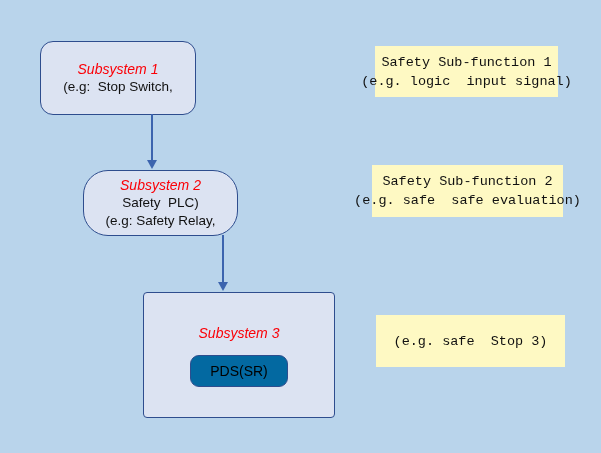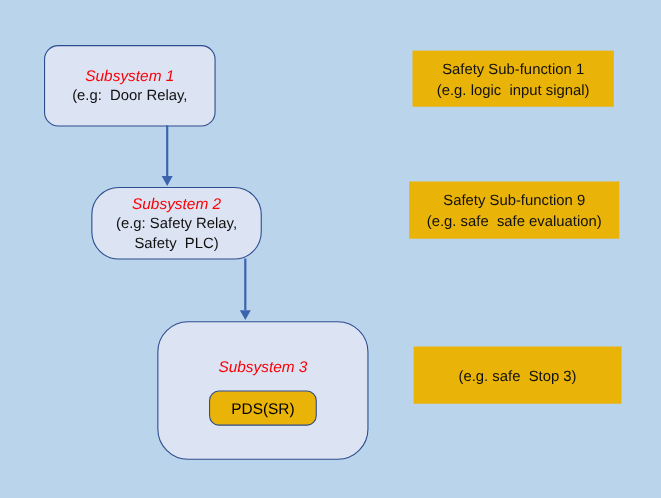--- a/index.html
+++ b/index.html
@@ -22,42 +22,42 @@
     box-sizing: border-box;
     display: flex;
     flex-direction: column;
     align-items: center;
     justify-content: center;
     text-align: center;
   }
   .box1 { left: 40px;  top: 41px;  width: 156px; height: 74px; border-radius: 13px; }
   .box2 { left: 83px;  top: 170px; width: 155px; height: 66px; border-radius: 25px; }
   .box3 {
-    left: 143px; top: 292px; width: 192px; height: 126px; border-radius: 28px;
+    left: 143px; top: 292px; width: 192px; height: 126px; border-radius: 4px;
     justify-content: flex-start;
     padding-top: 31px;
   }
   .sub-title {
     color: #fb0007;
     font-style: italic;
     font-size: 14px;
     line-height: 18px;
     white-space: pre;
   }
   .sub-line {
     color: #111111;
     font-size: 13.5px;
     line-height: 18px;
     white-space: pre;
   }
   .pds-box {
     margin-top: 13px;
     width: 98px;
     height: 32px;
-    background: #eab308;
+    background: #0369a1;
     border: 1.5px solid #2e4d8e;
     border-radius: 9px;
     box-sizing: border-box;
     display: flex;
     align-items: center;
     justify-content: center;
   }
   .pds-label {
     color: #000000;
     font-size: 14px;
@@ -76,74 +76,75 @@
     border-right: 5px solid transparent;
     border-top: 9px solid #3c64ae;
   }
   .arrow1-line { left: 151px; top: 114px; height: 46px; }
   .arrow1-head { left: 147px; top: 160px; }
   .arrow2-line { left: 222px; top: 235px; height: 47px; }
   .arrow2-head { left: 218px; top: 282px; }
   
   .func-label {
     position: absolute;
-    background: #eab308;
+    background: #fef9c3;
     display: flex;
     flex-direction: column;
     align-items: center;
     justify-content: center;
     text-align: center;
     box-sizing: border-box;
+    font-family: Liberation Mono, monospace;
   }
   .funcA { left: 375px; top: 46px;  width: 183px; height: 51px; }
   .funcB { left: 372px; top: 165px; width: 191px; height: 52px; }
   .funcC { left: 376px; top: 315px; width: 189px; height: 52px; }
   .func-line {
     color: #111111;
     font-size: 13.5px;
     line-height: 19px;
     white-space: pre;
   }
 </style>
 </head>
 <body>
 
 <div class="canvas">
 
   <div class="subsystem box1">
     <div class="sub-title">Subsystem 1</div>
-    <div class="sub-line">(e.g:  Door Relay,</div>
+    <div class="sub-line">(e.g:  Stop Switch,</div>
   </div>
 
   <div class="arrow-line arrow1-line"></div>
   <div class="arrow-head arrow1-head"></div>
 
   <div class="subsystem box2">
     <div class="sub-title">Subsystem 2</div>
+    <div class="sub-line">Safety  PLC)</div>
     <div class="sub-line">(e.g: Safety Relay,</div>
-    <div class="sub-line">Safety  PLC)</div>
   </div>
 
   <div class="arrow-line arrow2-line"></div>
   <div class="arrow-head arrow2-head"></div>
 
   <div class="subsystem box3">
     <div class="sub-title">Subsystem 3</div>
     <div class="pds-box">
       <div class="pds-label">PDS(SR)</div>
     </div>
   </div>
 
   <div class="func-label funcA">
     <div class="func-line">Safety Sub-function 1</div>
     <div class="func-line">(e.g. logic  input signal)</div>
   </div>
 
   <div class="func-label funcB">
-    <div class="func-line">Safety Sub-function 9</div>
+    <div class="func-line">Safety Sub-function 2</div>
     <div class="func-line">(e.g. safe  safe evaluation)</div>
   </div>
 
   <div class="func-label funcC">
     <div class="func-line">(e.g. safe  Stop 3)</div>
   </div>
 
 </div>
 
 </body></html>

